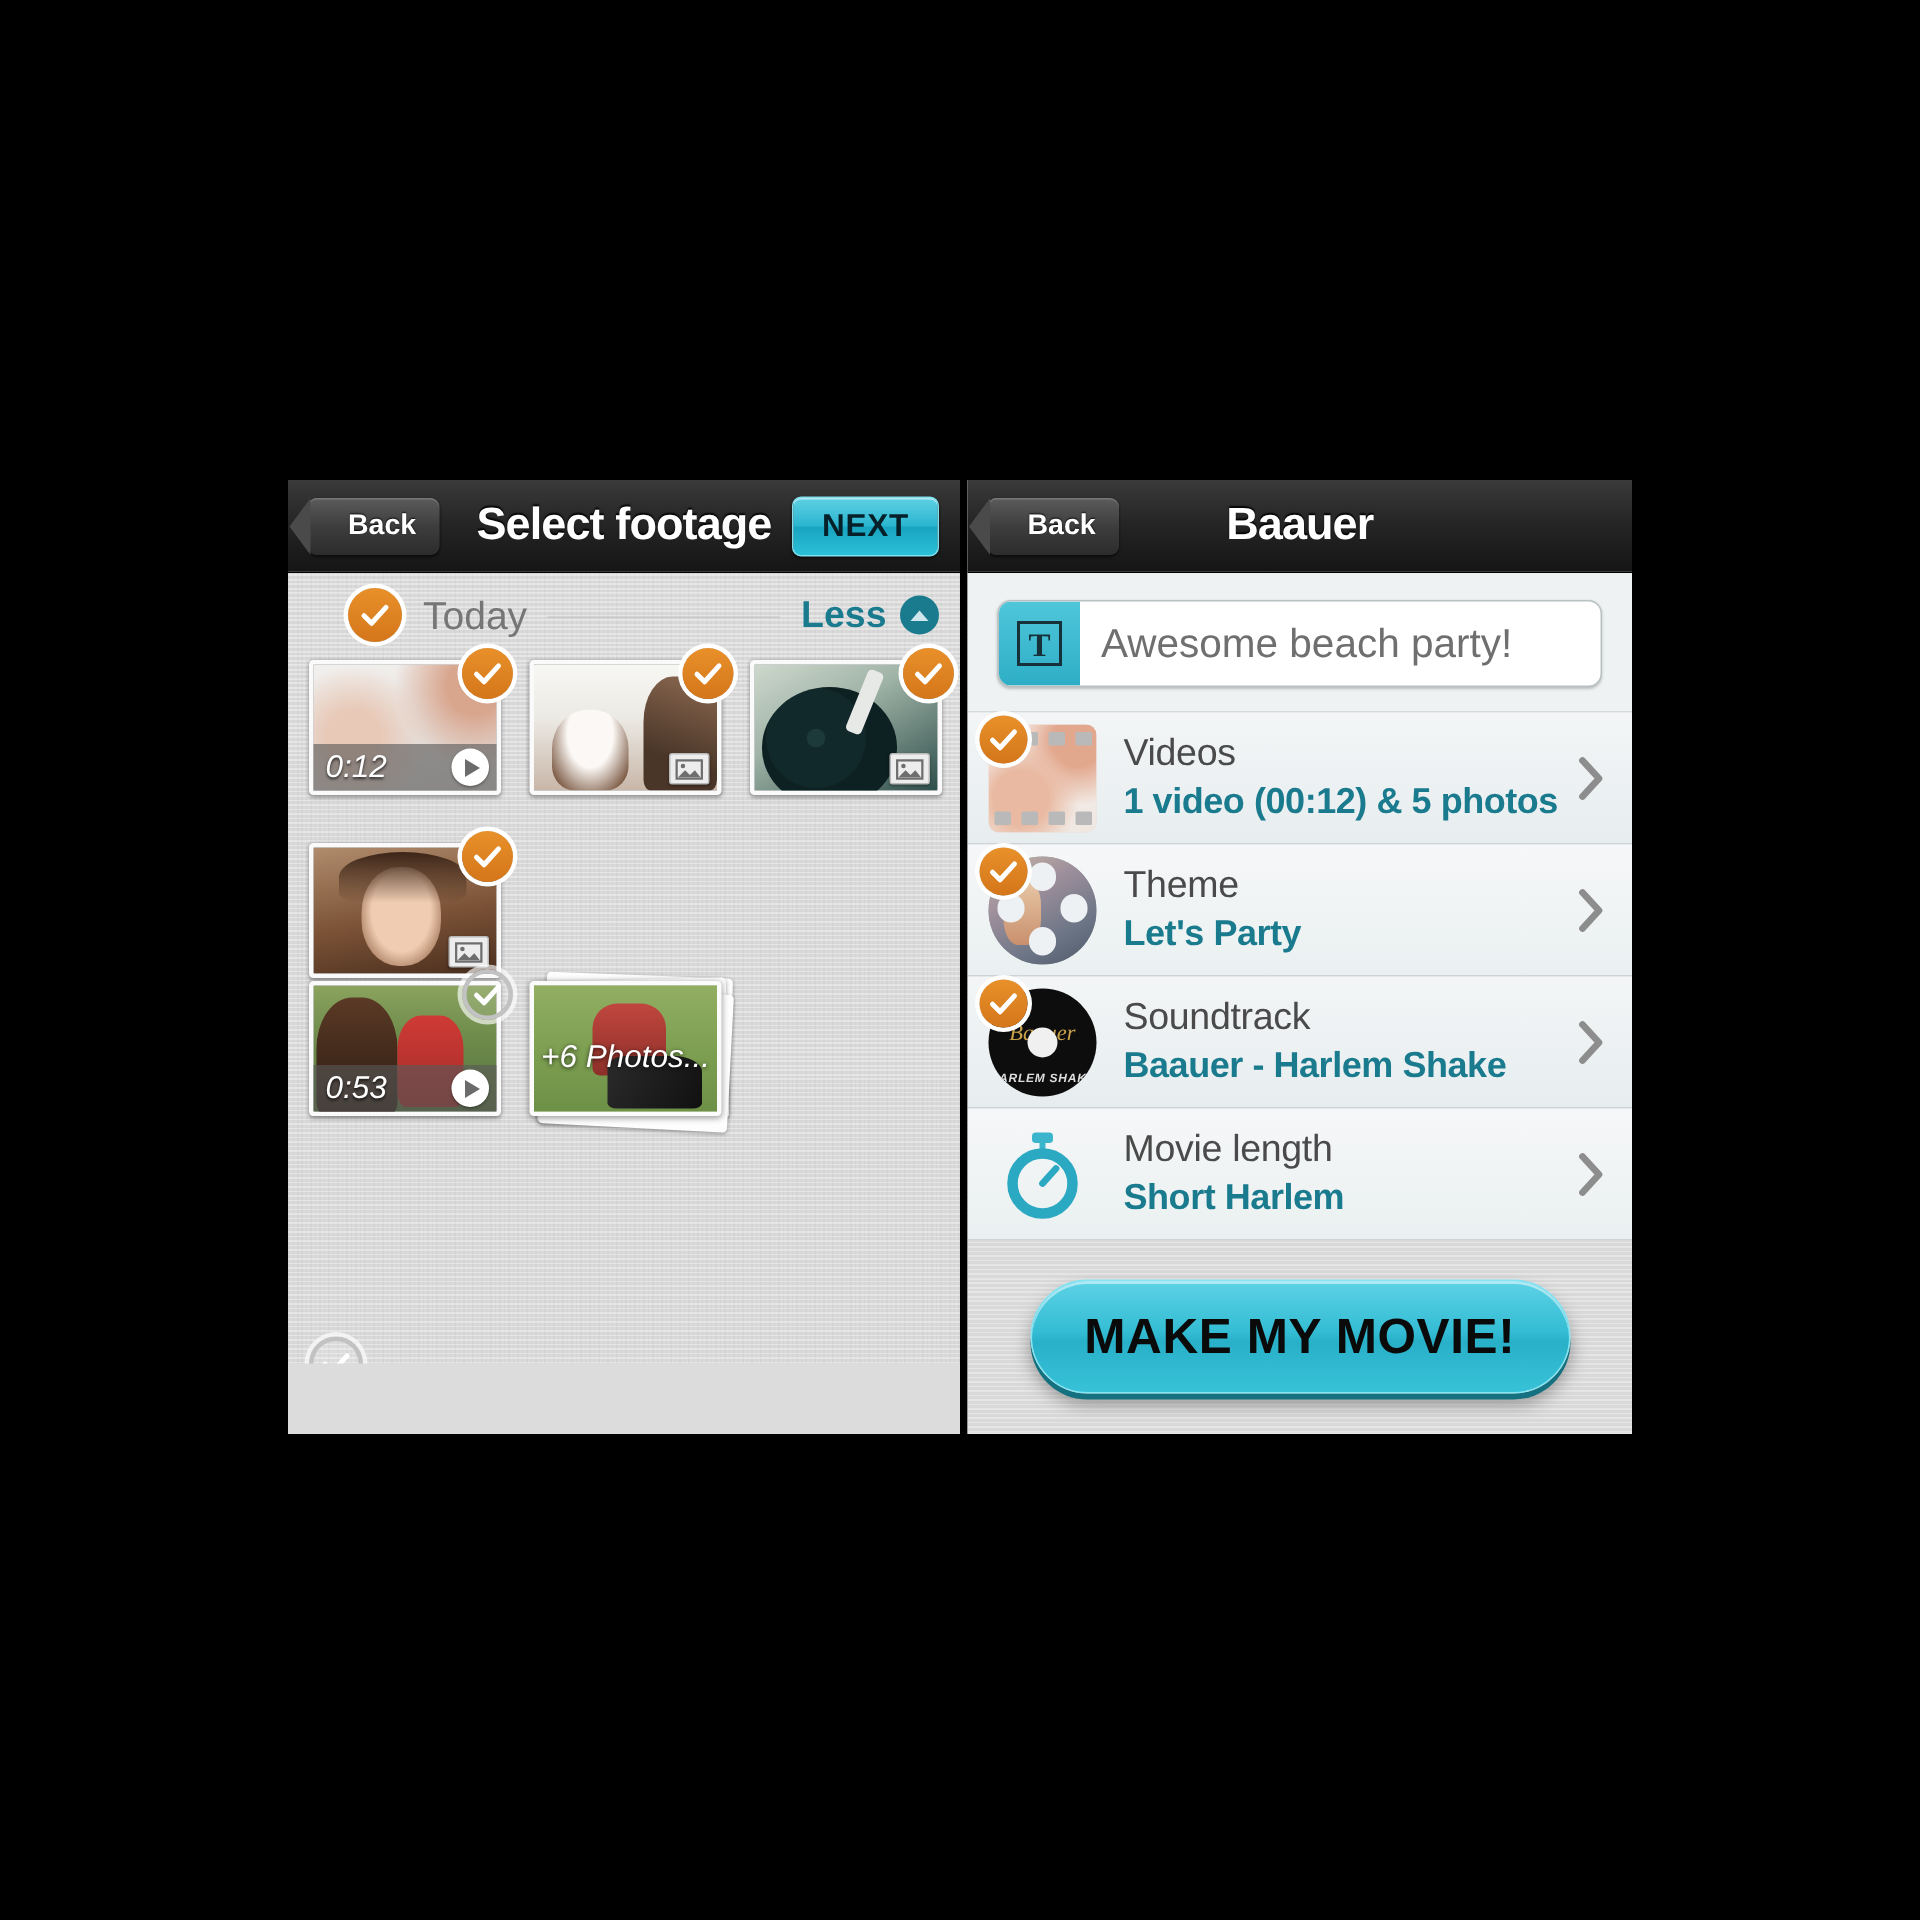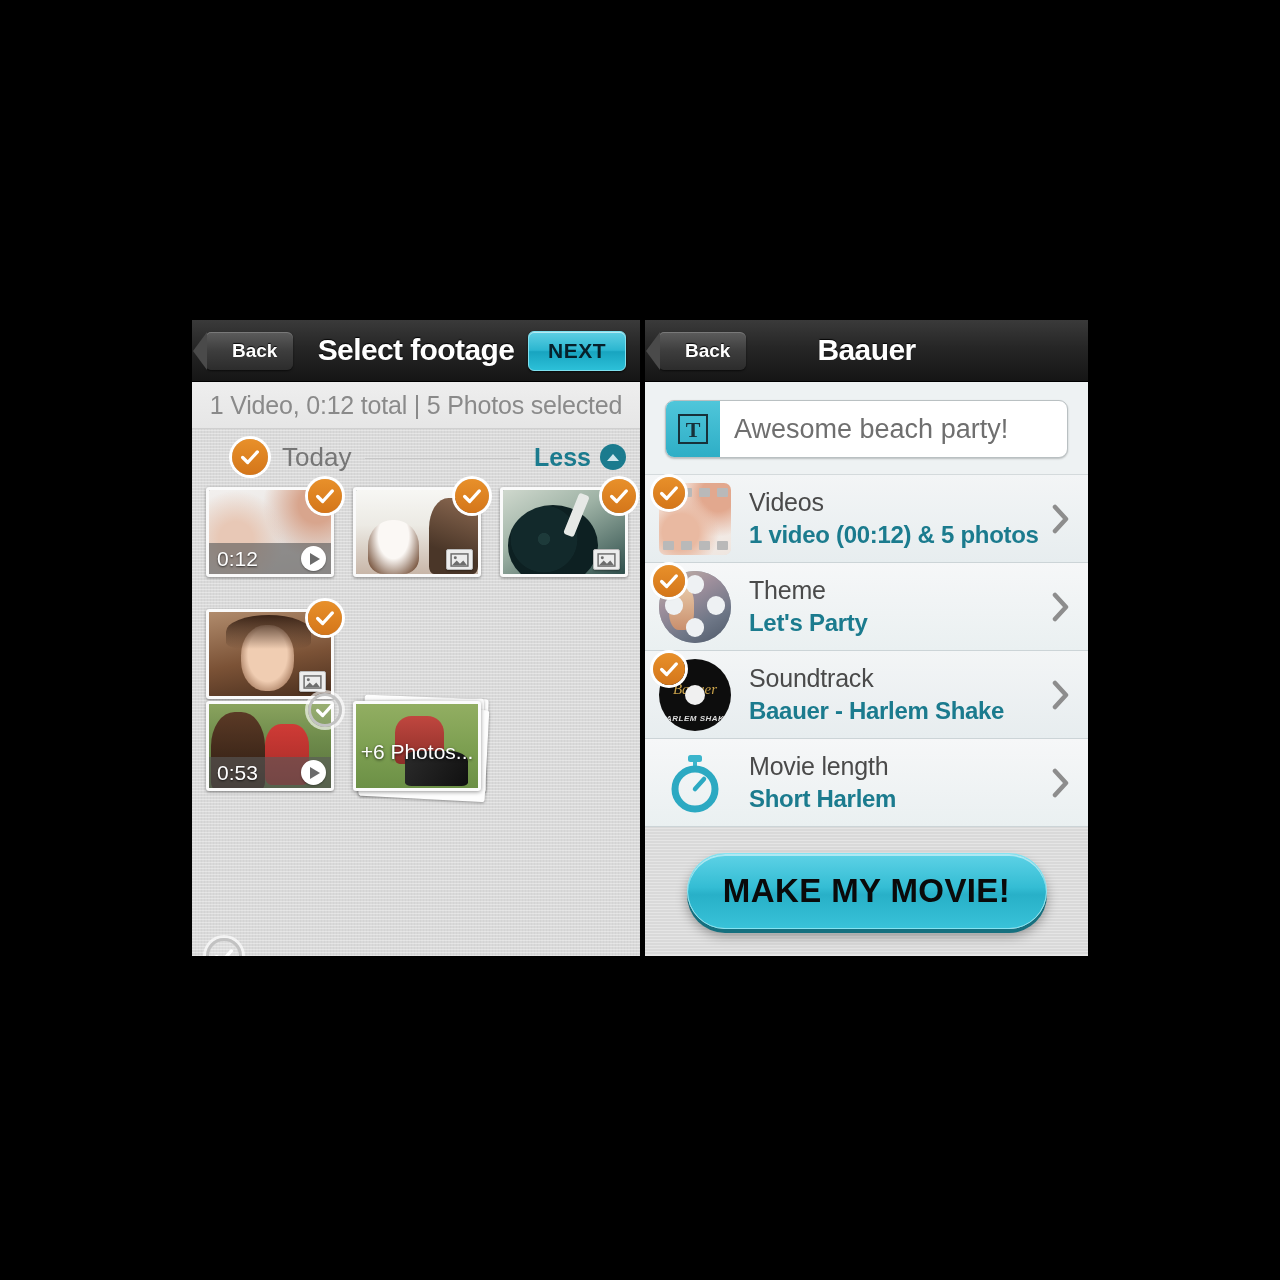--- a/index.html
+++ b/index.html
@@ -73,21 +73,21 @@
   .sec-toggle { display:flex; align-items:center; gap:9px; color:#1b7b8e;
     font-size:25px; font-weight:bold; }
   .sec-toggle .circ { width:26px; height:26px; border-radius:50%;
     background:#1b7b8e; display:flex; align-items:center; justify-content:center; }
   .sec-toggle .circ i { display:block; width:0; height:0;
     border-left:6px solid transparent; border-right:6px solid transparent; }
   .sec-toggle .circ i.up   { border-bottom:7px solid #cfe6ec; }
   .sec-toggle .circ i.down { border-top:7px solid #cfe6ec; }
 
   
-  .thumb-row { display:flex; padding:0 14px; gap:19px; margin-top:2px; }
+  .thumb-row { display:flex; padding:0 14px; gap:19px; margin-top:2px;font-style:italic; }
   .thumb { position:relative; width:128px; height:90px; flex:0 0 auto;
     background:#9aa0a2; border:3px solid #fafafa; border-radius:3px;
     box-shadow:0 1px 3px rgba(0,0,0,.42); overflow:visible; }
   .thumb .art { position:absolute; inset:0; overflow:hidden; border-radius:1px; }
   .thumb .art .img { position:absolute; inset:0; }
 
   .thumb .strip { position:absolute; left:0; right:0; bottom:0; height:31px;
     background:rgba(88,88,88,.62); display:flex; align-items:center;
     justify-content:space-between; padding:0 5px 0 8px; }
   .thumb .dur { color:#fff; font-size:21px; font-weight:500;
@@ -205,21 +205,20 @@
     <div class="navbar">
       <div class="back-btn">
         <span>Back</span>
       </div>
       <div class="title">Select footage</div>
       <div class="next-btn">
         <span>NEXT</span>
       </div>
     </div>
 
-    <div class="statusbar">1 Video, 0:12 total | 5 Photos selected</div>
 
     <div class="gallery">
 
       <div class="sec-header">
         <div class="chk on">
           <svg viewBox="0 0 24 24" fill="none">
               <path d="M4 12.5l5.5 5.5L20 6.5" stroke-width="3.6" stroke-linecap="round" stroke-linejoin="round"></path>
             </svg>
         </div>
         <div class="sec-label">Today</div>

